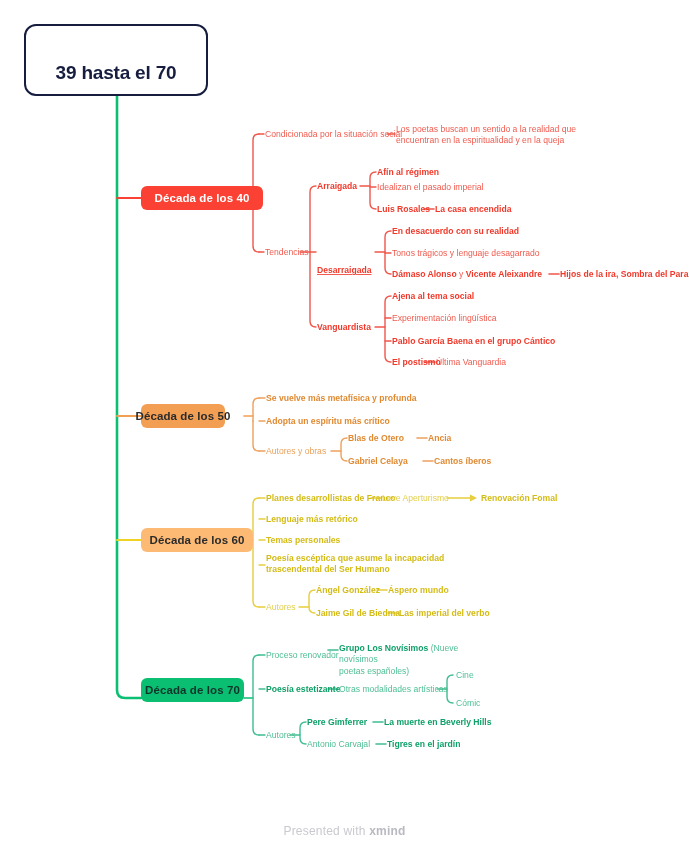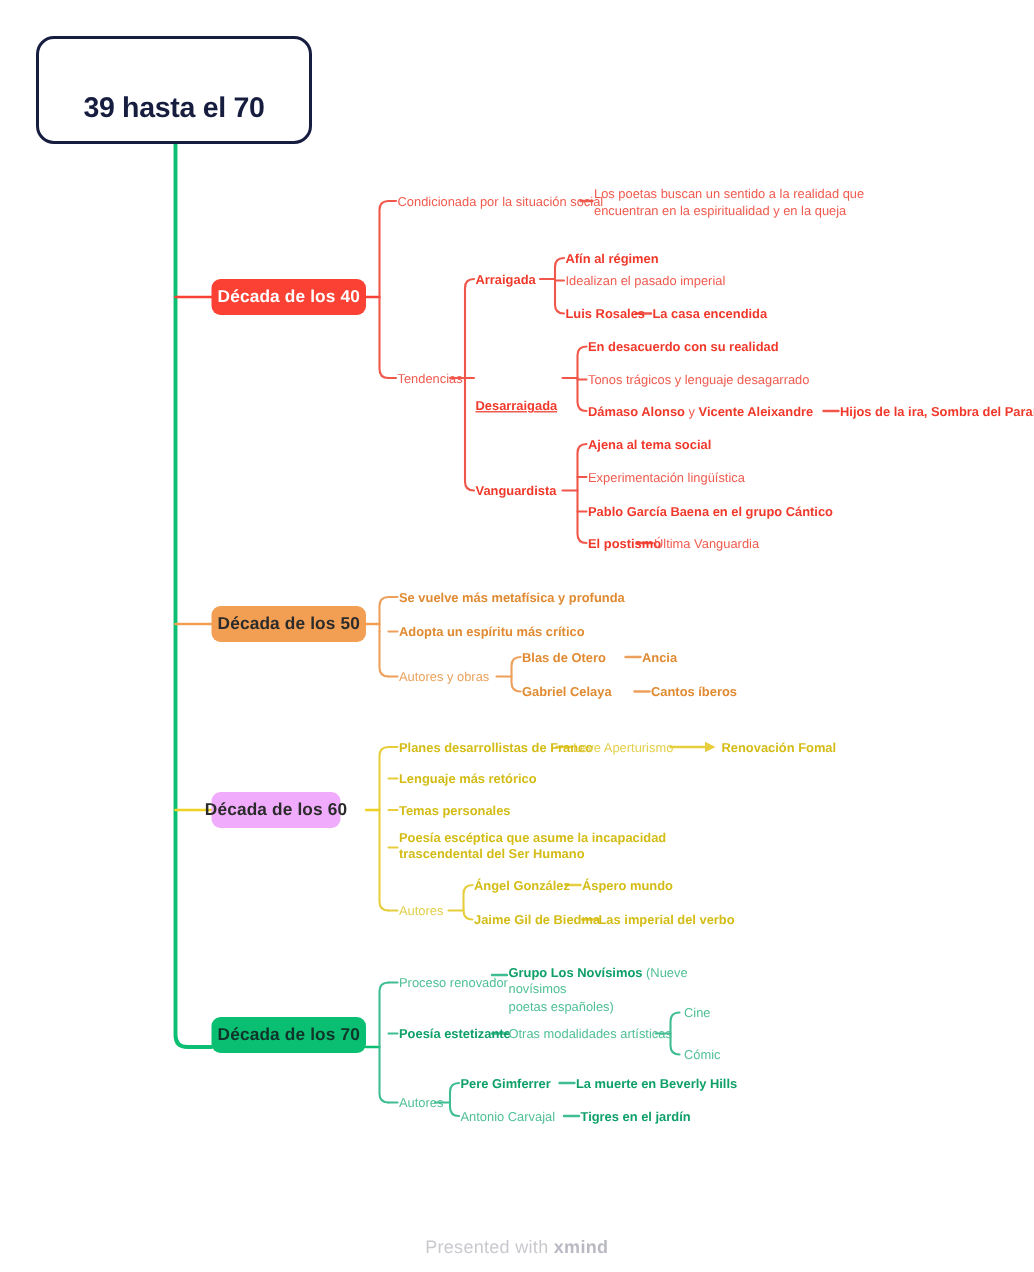--- a/index.html
+++ b/index.html
@@ -27,23 +27,23 @@
     letter-spacing:-.2px;
   }
 
   
   .pill{
     position:absolute;height:24px;border-radius:6px;
     display:flex;align-items:center;justify-content:center;
     font-size:11.5px;font-weight:bold;white-space:nowrap;
     padding:0 12px;box-sizing:border-box;letter-spacing:.1px;
   }
-  .pill.p40{background:#fa4133;color:#ffffff;left:141px;top:186px;width:103px;}
-  .pill.p50{background:#f29f54;color:#2b2b2b;left:141px;top:404px;width:103px;}
-  .pill.p60{background:#f0abfc;color:#2b2b2b;left:141px;top:528px;width:86px;}
+  .pill.p40{background:#fa4133;color:#ffffff;left:141px;top:186px;width:122px;}
+  .pill.p50{background:#f29f54;color:#2b2b2b;left:141px;top:404px;width:84px;}
+  .pill.p60{background:#fdba74;color:#2b2b2b;left:141px;top:528px;width:112px;}
   .pill.p70{background:#0bbf72;color:#10342a;left:141px;top:678px;width:103px;}
 
   
   .node{
     position:absolute;font-size:8.6px;line-height:1.32;white-space:nowrap;
   }
   .node.wrap{white-space:normal;}
   .b{font-weight:bold;}
   .n{font-weight:normal;}
 

